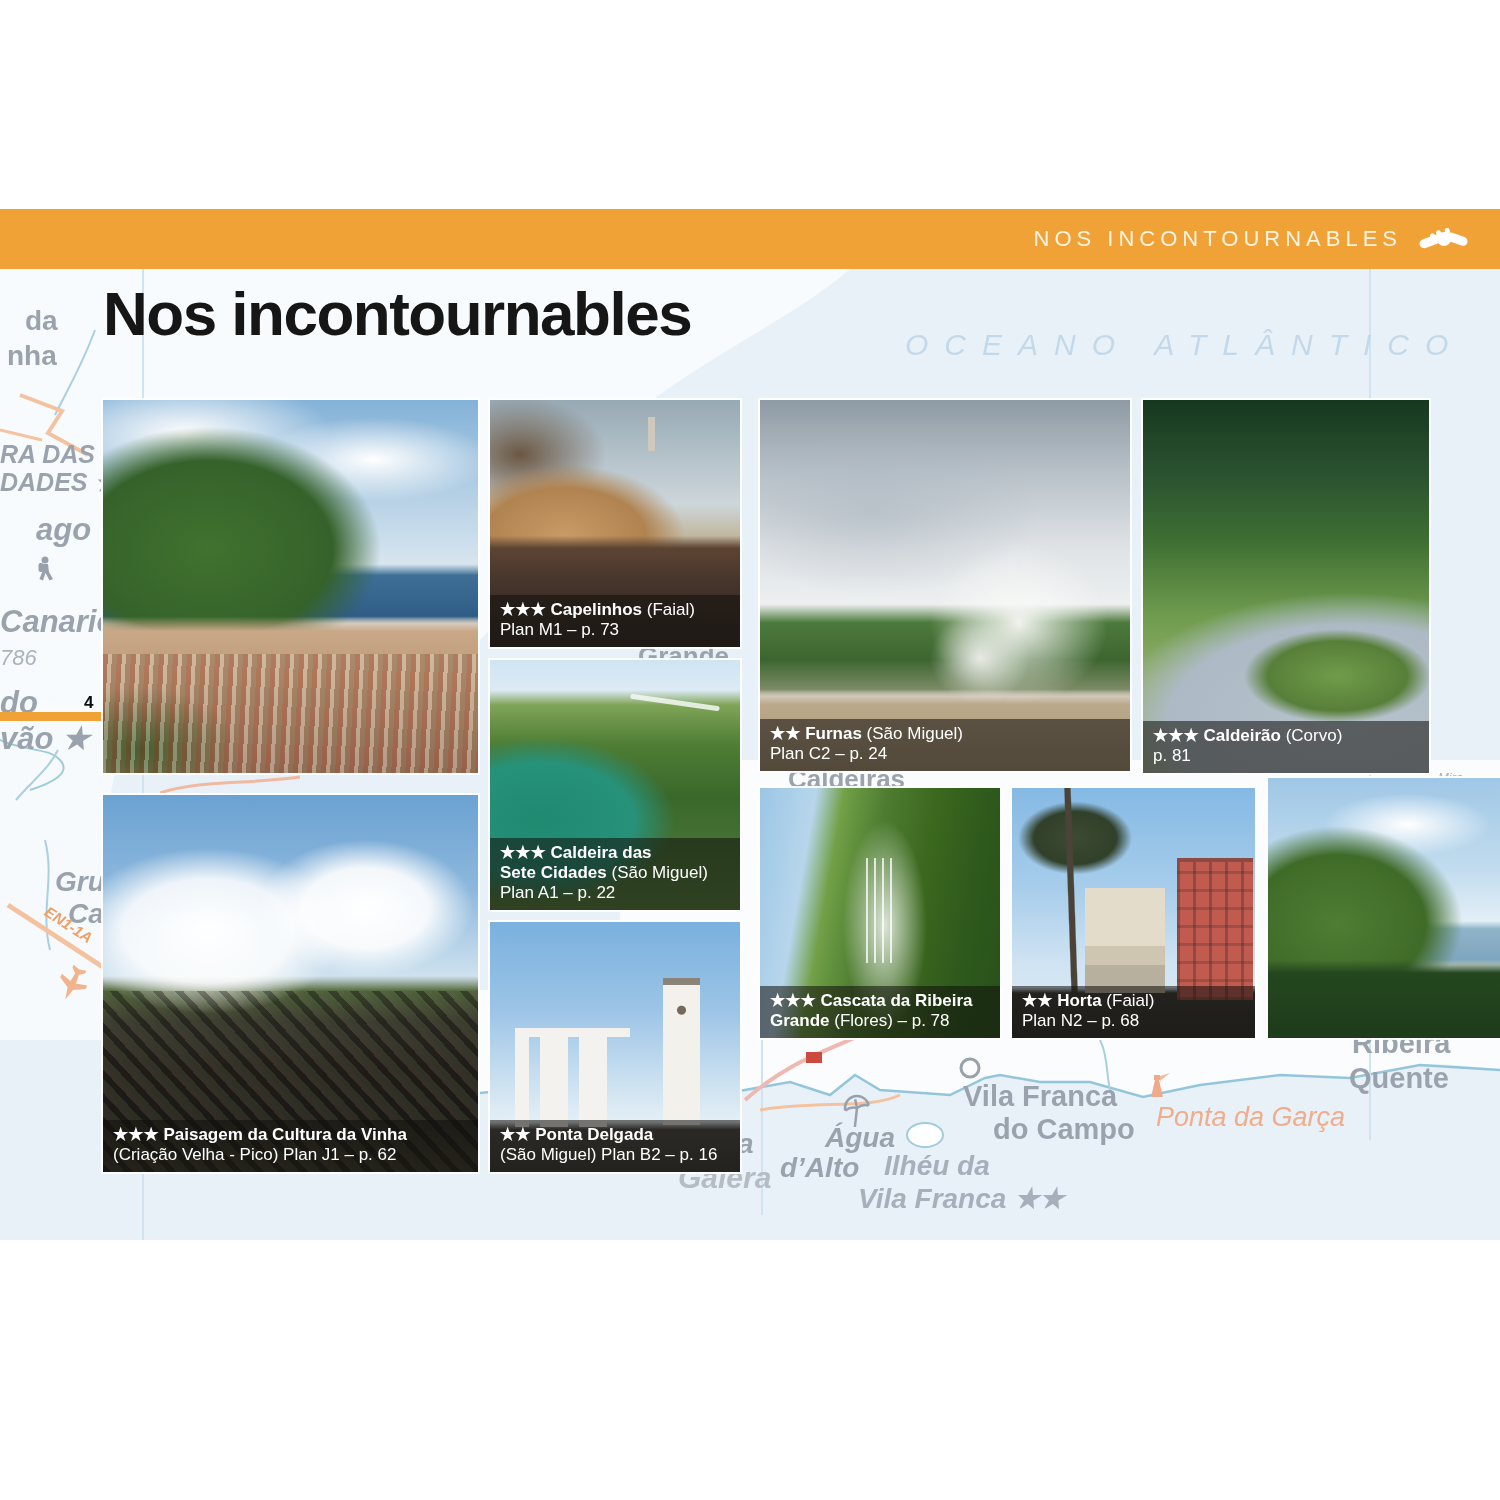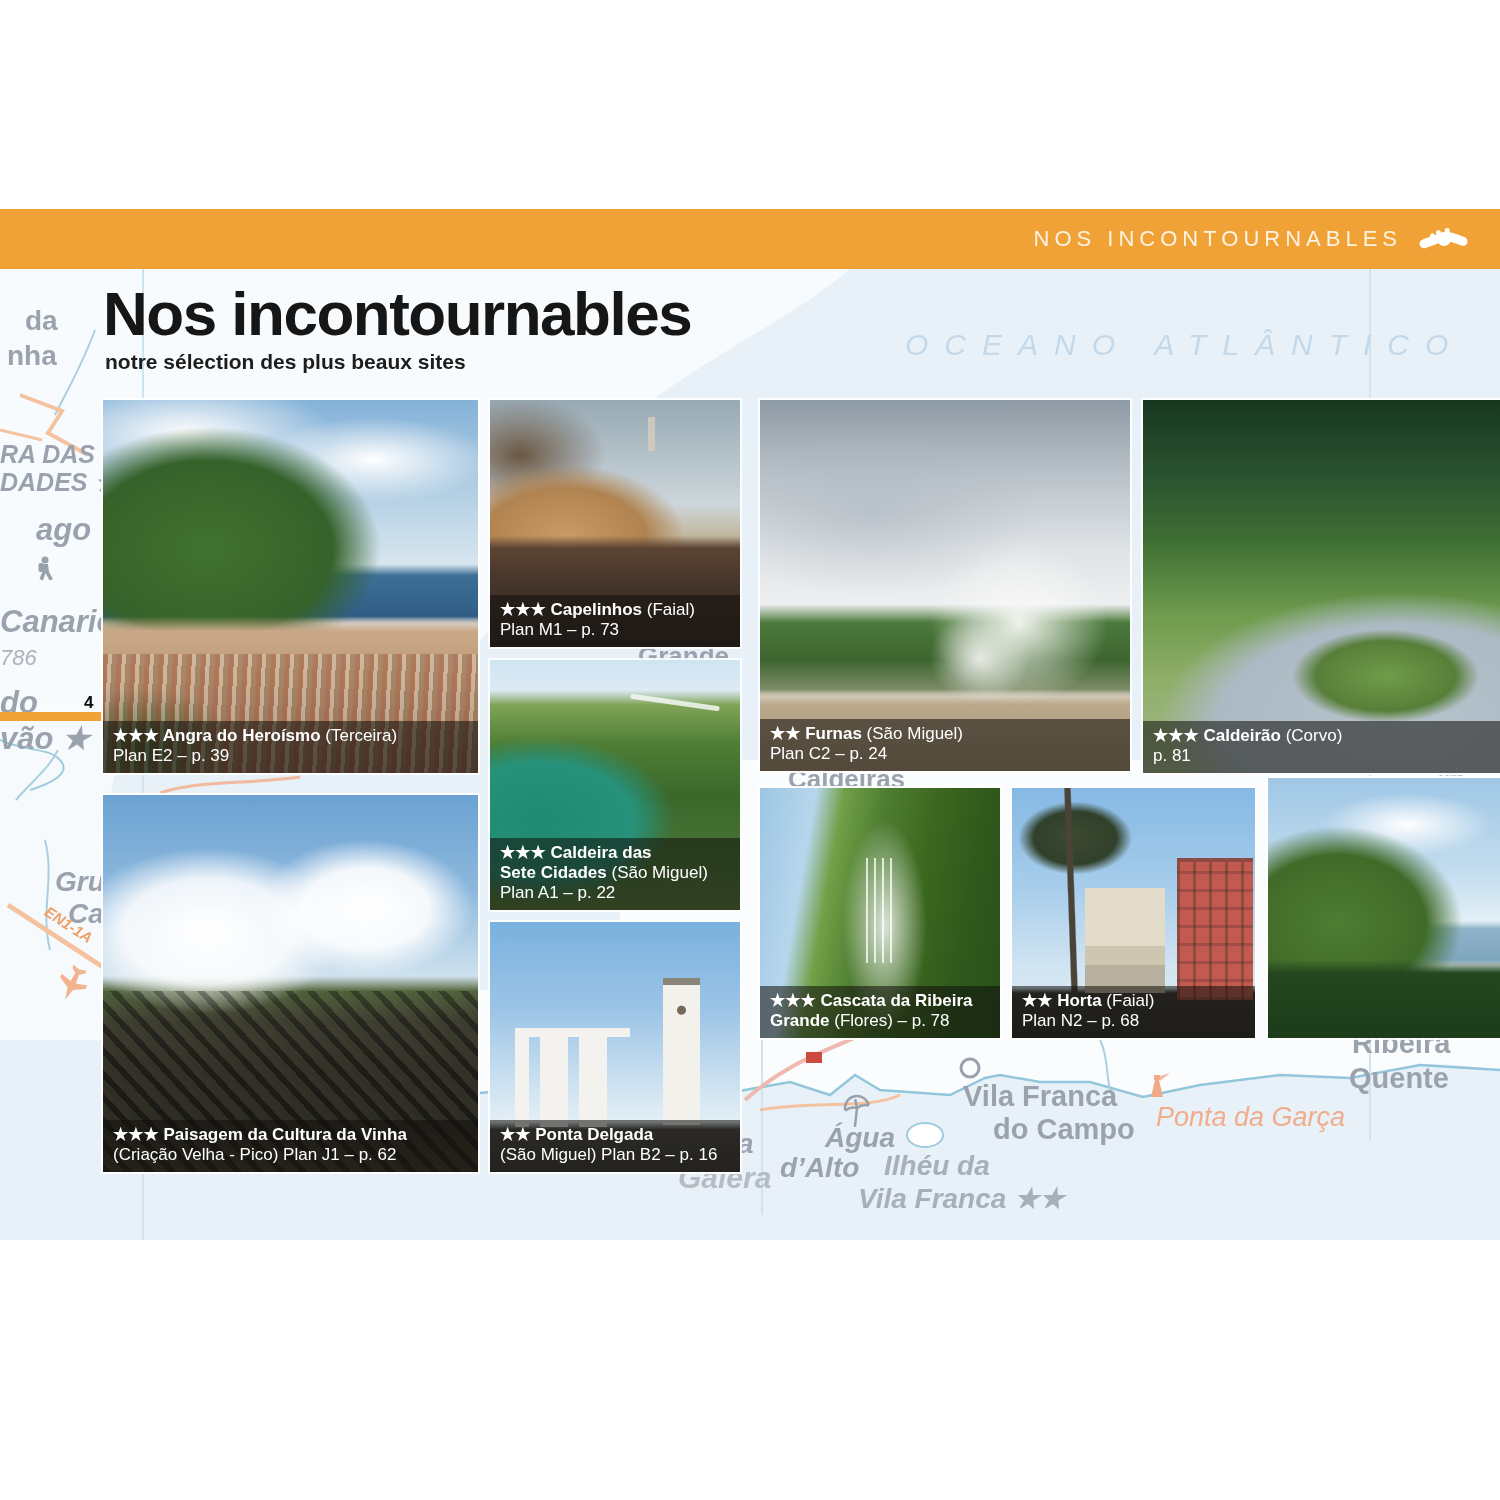--- a/index.html
+++ b/index.html
@@ -57,21 +57,21 @@
   .photo{position:absolute;left:0;top:0;right:0;bottom:0;}
   .caption{position:absolute;left:0;right:0;bottom:0;background:rgba(17,16,13,.56);color:#fff;
            padding:5px 10px 7px;font-size:17px;line-height:20px;}
   .cap-line{white-space:nowrap;}
   .cap-right .cap-line{}
   .seg-b{font-weight:bold;}
 
   .card-angra{left:103px;top:400px;width:375px;height:373px;}
   .card-capelinhos{left:490px;top:400px;width:250px;height:247px;}
   .card-furnas{left:760px;top:400px;width:370px;height:371px;}
-  .card-caldeirao{left:1143px;top:400px;width:357px;height:373px;}
+  .card-caldeirao{left:1143px;top:400px;width:286px;height:373px;}
   .card-sete-cidades{left:490px;top:660px;width:250px;height:250px;}
   .card-paisagem{left:103px;top:795px;width:375px;height:377px;}
   .card-ponta-delgada{left:490px;top:922px;width:250px;height:250px;}
   .card-cascata{left:760px;top:788px;width:240px;height:250px;}
   .card-horta{left:1012px;top:788px;width:243px;height:250px;}
   .card-faja{left:1268px;top:778px;width:232px;height:260px;}
 
   
   .ph-angra{background:
     radial-gradient(140px 90px at 10% 94%, #2f5c26 0%, rgba(47,92,38,0) 70%),
@@ -222,24 +222,20 @@
       <div class="ml ml-quente">Quente</div>
       <div class="ml ml-mira">Mira</div>
     </div>
 
   <div class="tab-num">4</div>
   <div class="tab-bar"></div>
 
   <div id="cards">
       <div class="card card-angra">
         <div class="photo ph-angra"></div>
-        <div class="caption">
-          <div class="cap-line"><span class="seg-b">★★★ Angra do Heroísmo</span><span> (Terceira)</span></div>
-          <div class="cap-line"><span>Plan E2 – p. 39</span></div>
-        </div>
       </div>
       <div class="card card-capelinhos">
         <div class="photo ph-capelinhos"></div>
         <div class="caption">
           <div class="cap-line"><span class="seg-b">★★★ Capelinhos</span><span> (Faial)</span></div>
           <div class="cap-line"><span>Plan M1 – p. 73</span></div>
         </div>
       </div>
       <div class="card card-furnas">
         <div class="photo ph-furnas"></div>
@@ -291,21 +287,20 @@
           <div class="cap-line"><span>Plan N2 – p. 68</span></div>
         </div>
       </div>
       <div class="card card-faja">
         <div class="photo ph-faja"></div>
       </div>
     </div>
 
   <div class="titleblock">
     <h1>Nos incontournables</h1>
-    <p>notre sélection des plus beaux sites</p>
   </div>
 
   <div class="topbar">
     <span class="topbar-label">NOS INCONTOURNABLES</span>
     <svg class="handshake" viewBox="0 0 52 36">
       <g fill="#ffffff">
         <rect x="1" y="16" width="22" height="9" rx="4.5" transform="rotate(-20 12 20)"></rect>
         <rect x="28" y="14" width="22" height="9" rx="4.5" transform="rotate(20 40 18)"></rect>
         <circle cx="26" cy="18" r="7"></circle>
         <rect x="19" y="9" width="5" height="9" rx="2.5" transform="rotate(-30 21.5 13.5)"></rect>

